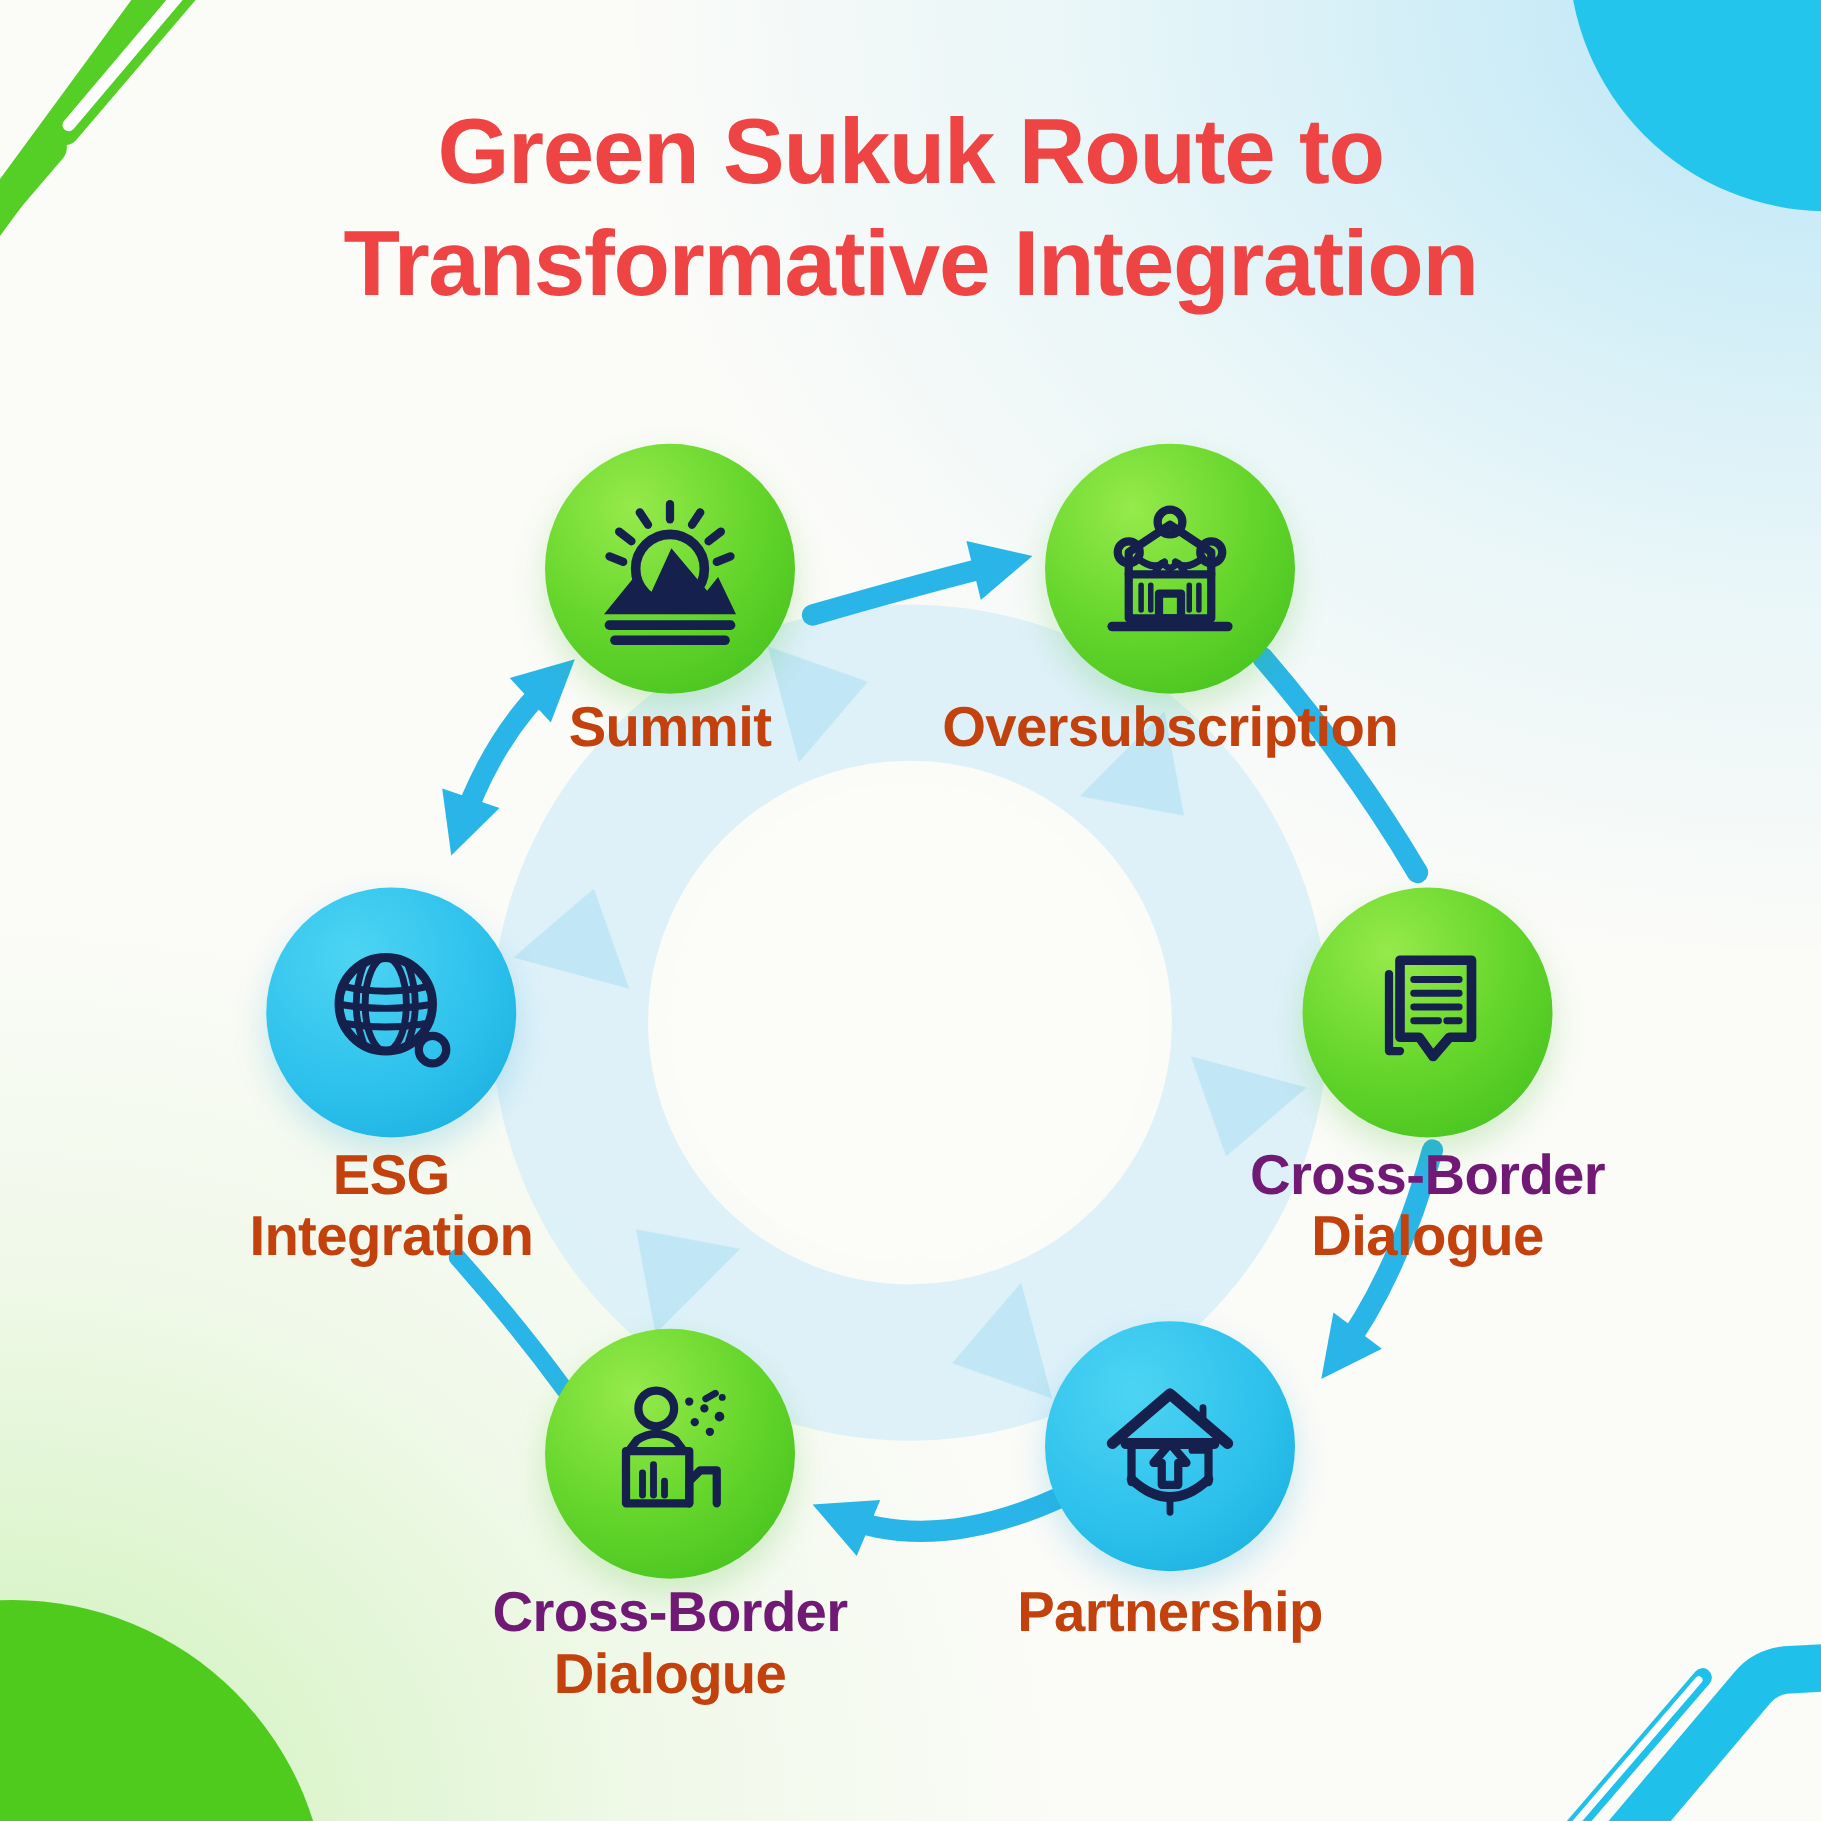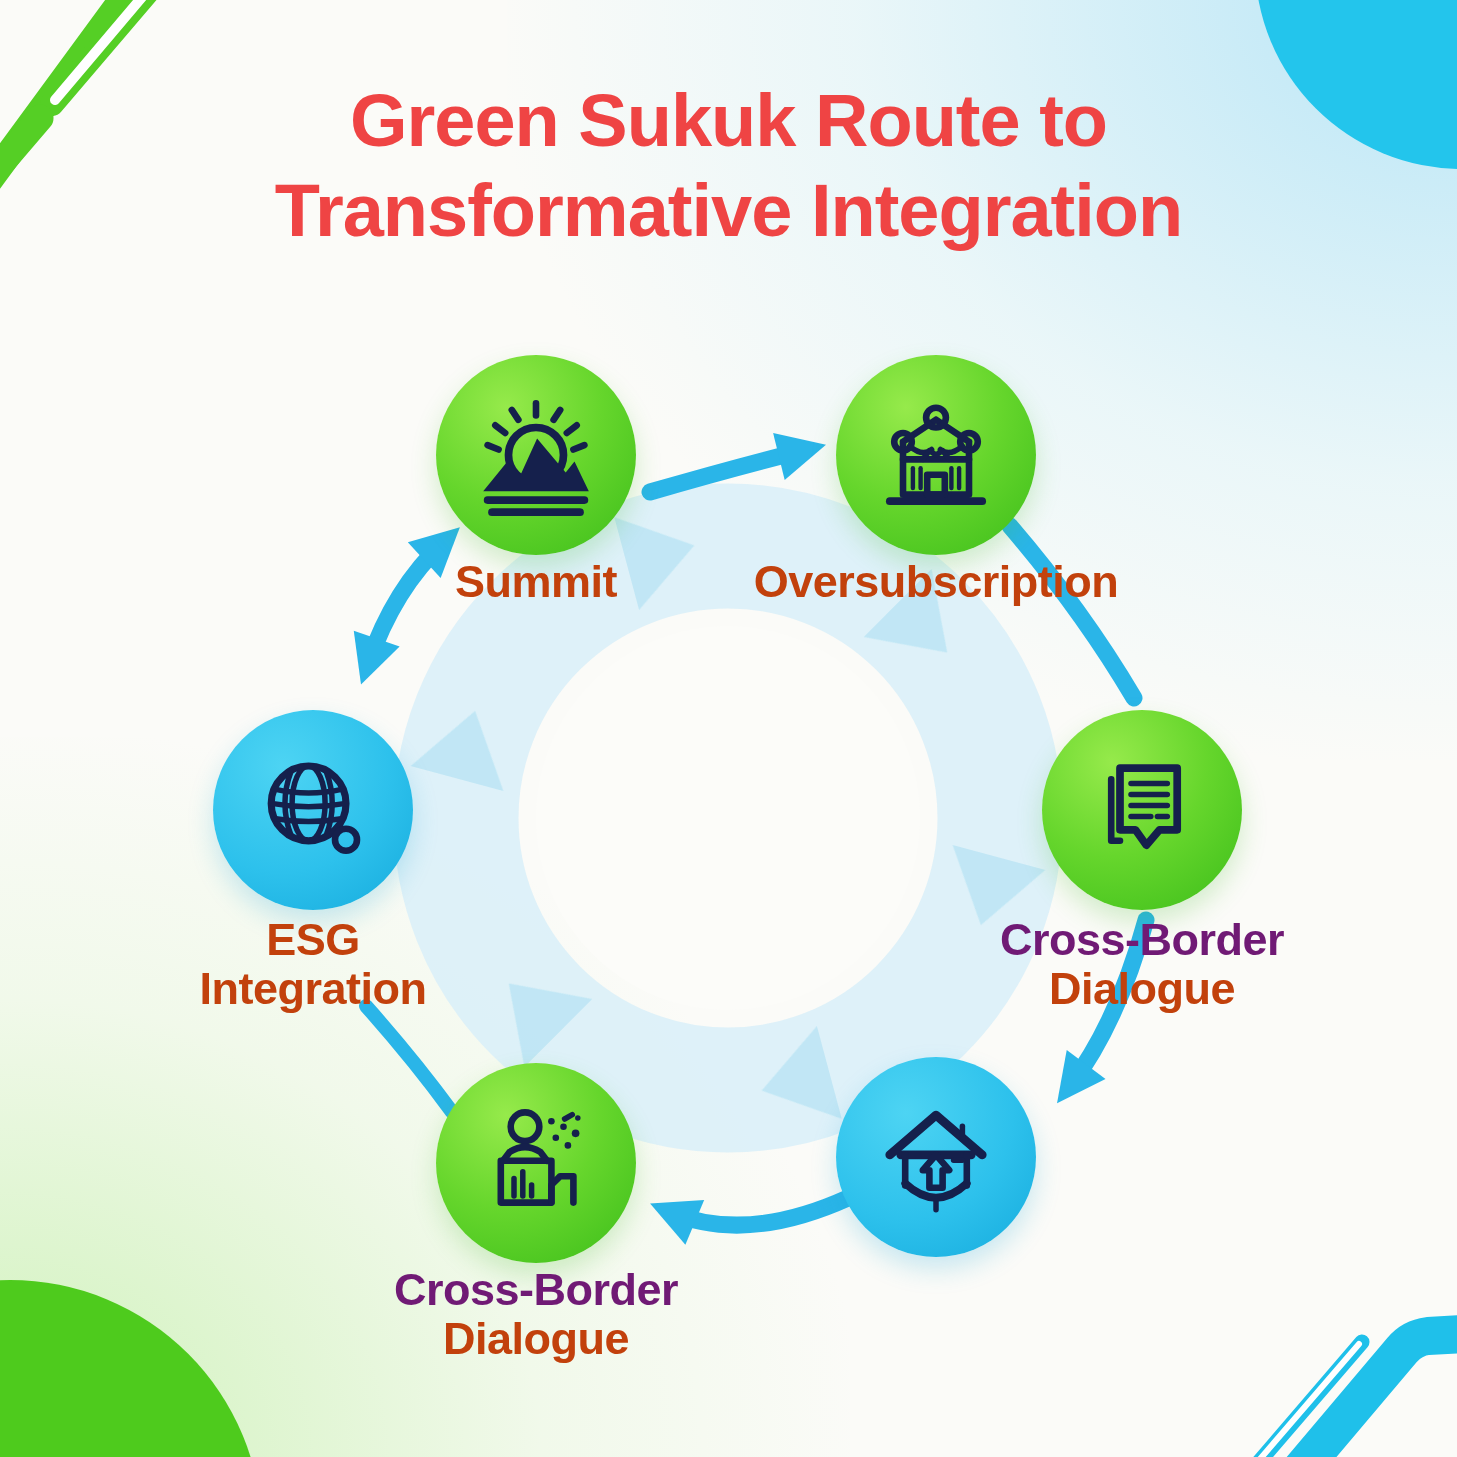--- a/index.html
+++ b/index.html
@@ -228,20 +228,21 @@
   <span class="label-line text-navy">Oversubscription</span>
 
 </div>
 
 <div class="node-label" style="left:882px;top:916px;">
   <span class="label-line text-green">Cross-Border</span>
   <span class="label-line text-navy">Dialogue</span>
 </div>
 
 <div class="node-label" style="left:676px;top:1266px;">
+  <span class="label-line text-navy">Partnership</span>
 </div>
 
 <div class="node-label" style="left:276px;top:1266px;">
   <span class="label-line text-green">Cross-Border</span>
   <span class="label-line text-navy">Dialogue</span>
 </div>
 
 <div class="node-label" style="left:53px;top:916px;">
   <span class="label-line text-navy">ESG</span>
   <span class="label-line text-navy">Integration</span>

